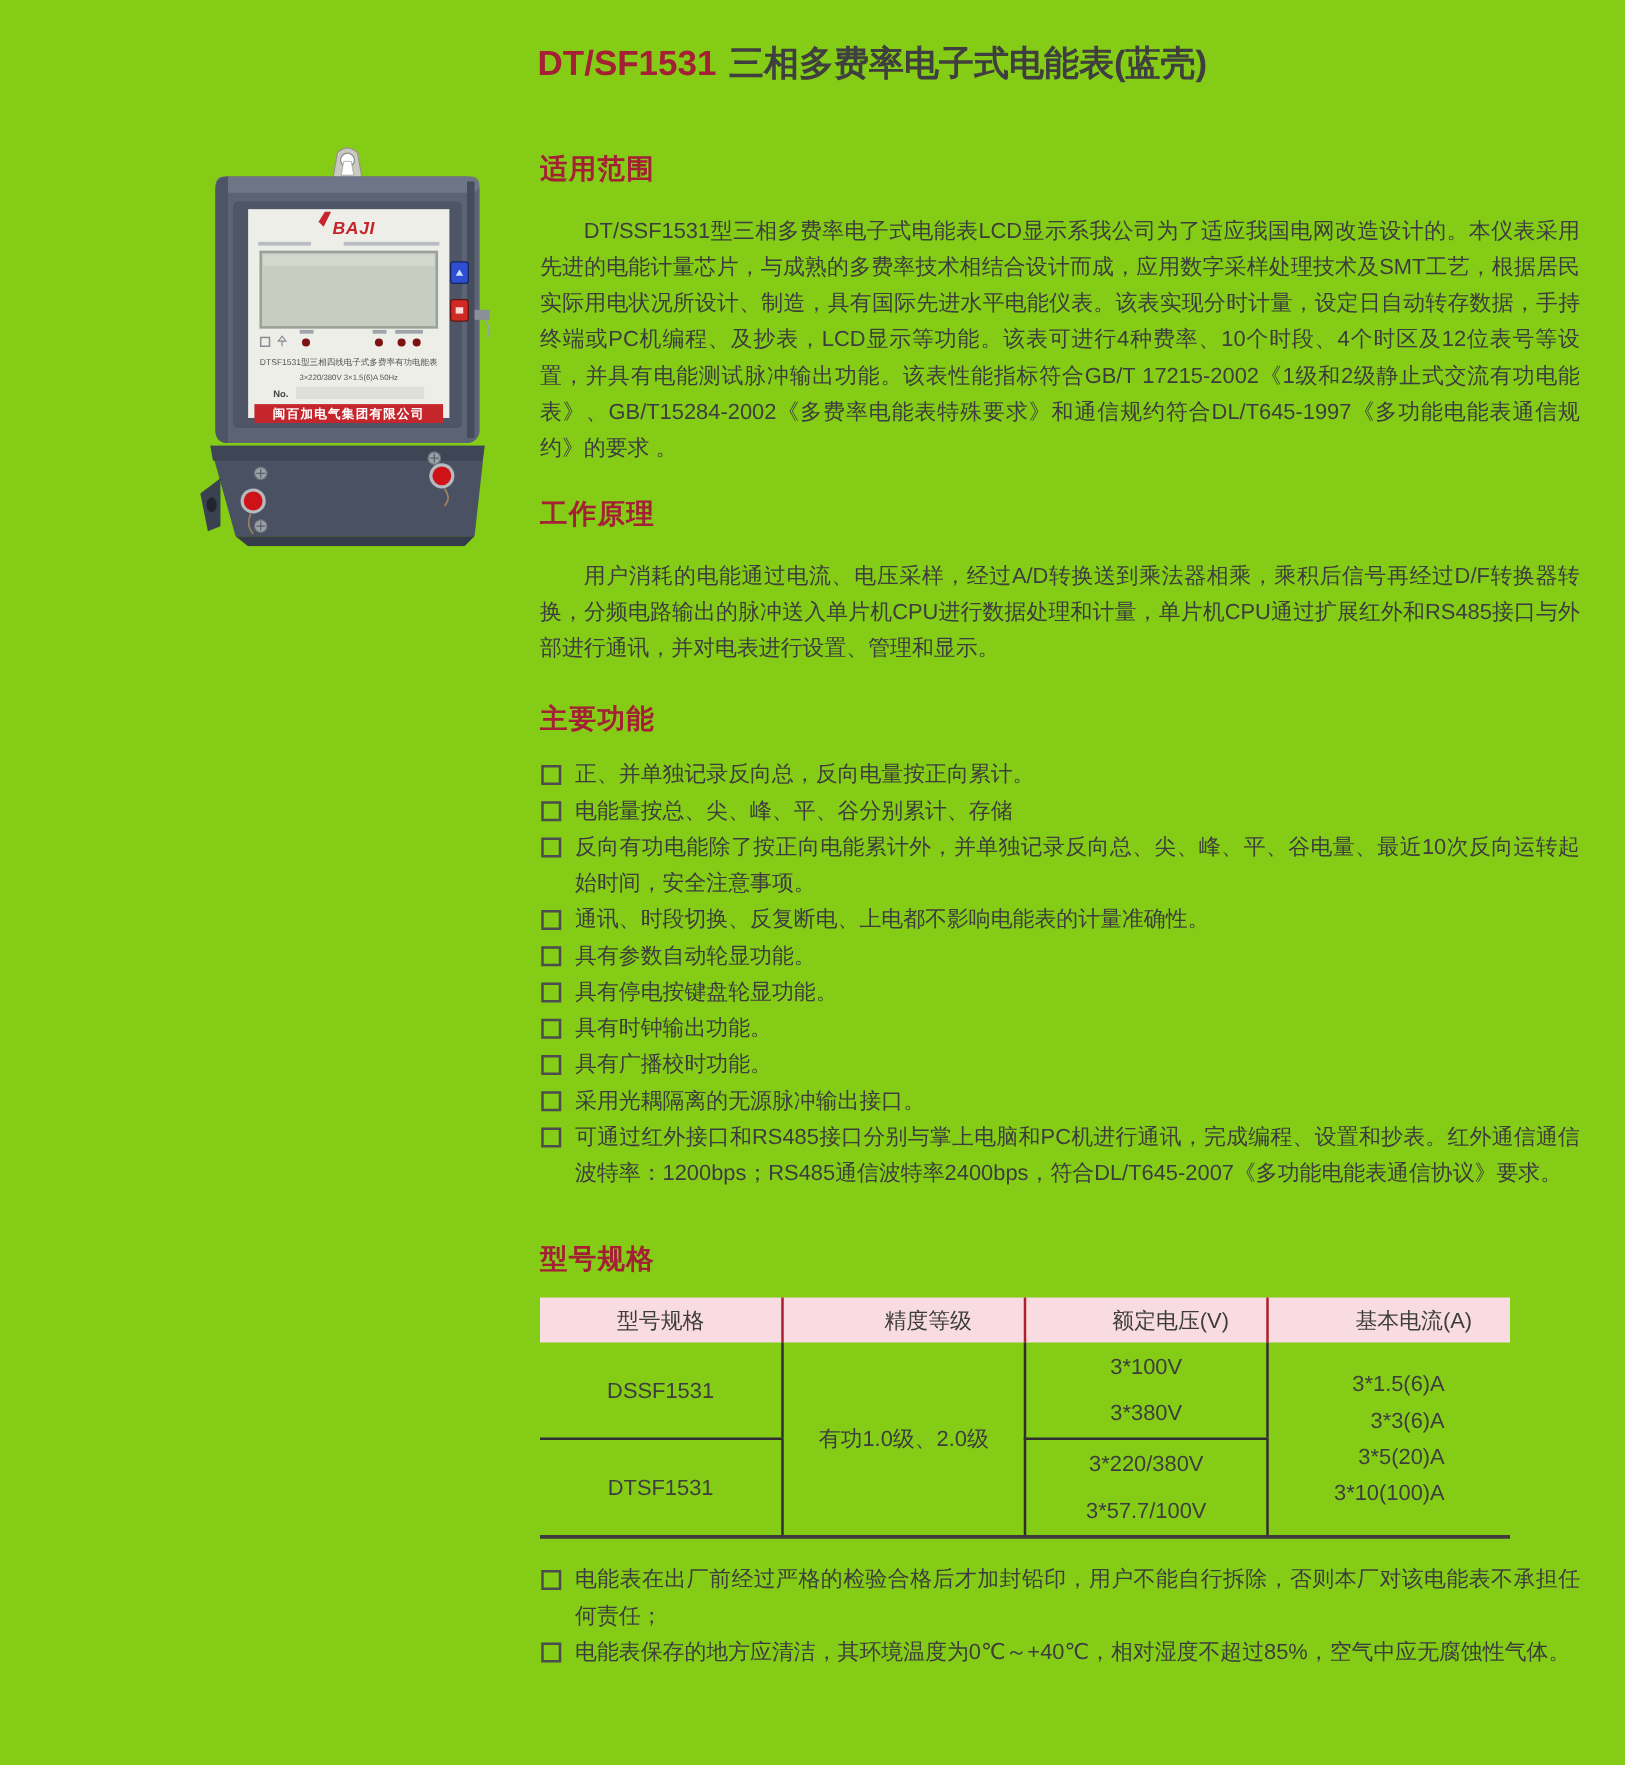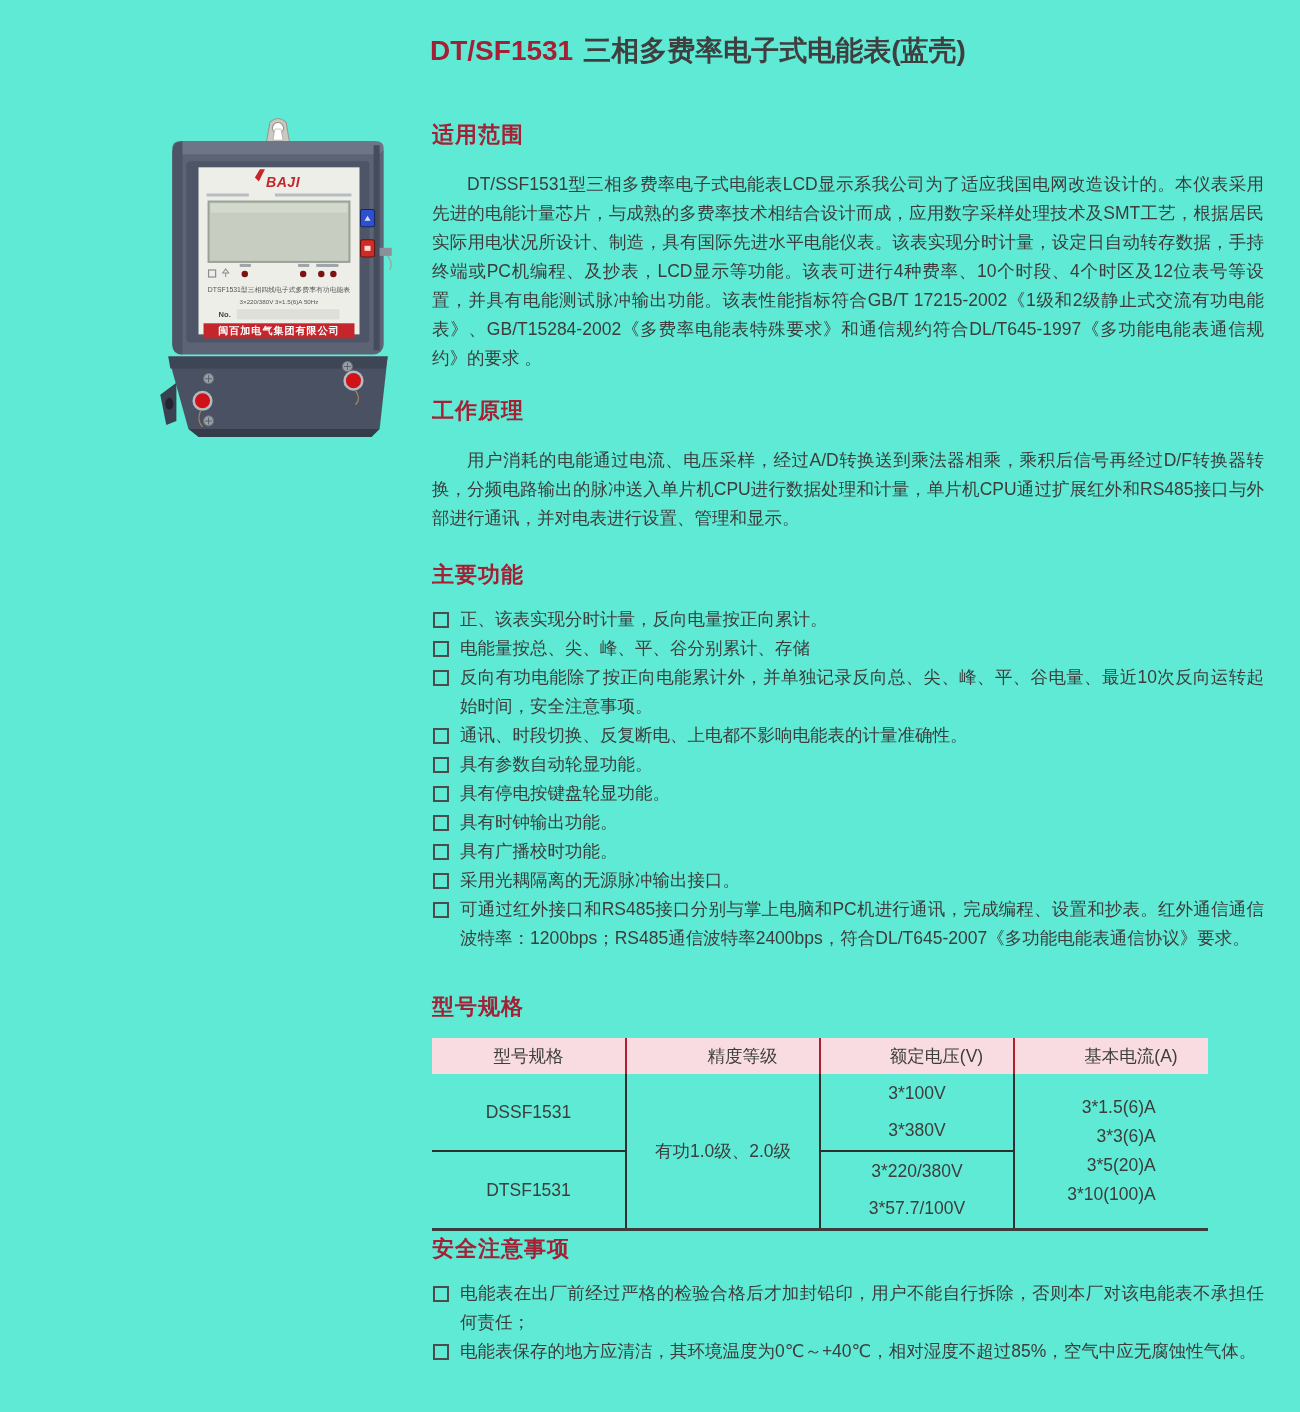--- a/index.html
+++ b/index.html
@@ -1,17 +1,17 @@
 <!DOCTYPE html>
 <html><head>
 <meta charset="utf-8">
 <style>
   html,body { margin:0; padding:0; background:#ffffff; }
   .page {
-    position:relative; width:1300px; height:1412px; background:#5eead4;
+    position:relative; width:1300px; height:1412px; background:#84cc16;
     font-family:"Liberation Sans","DejaVu Sans",sans-serif; color:#3d3d3d;
     overflow:hidden;
   }
   
   .page-title { position:absolute; left:430px; top:32px; font-size:28px; font-weight:bold; color:#3f3f3f; white-space:nowrap; }
   .page-title .model { color:#a32035; margin-right:10px; }
 
   
   .meter-wrap { position:absolute; left:156px; top:115px; width:244px; height:322px; }
 
@@ -131,21 +131,21 @@
   </section>
 
   <section class="sec" style="top:396px">
     <h2>工作原理</h2>
     <p class="body">用户消耗的电能通过电流、电压采样，经过A/D转换送到乘法器相乘，乘积后信号再经过D/F转换器转换，分频电路输出的脉冲送入单片机CPU进行数据处理和计量，单片机CPU通过扩展红外和RS485接口与外部进行通讯，并对电表进行设置、管理和显示。</p>
   </section>
 
   <section class="sec" style="top:560px">
     <h2>主要功能</h2>
     <ul class="checklist">
-      <li><span class="cb"></span><span>正、该表实现分时计量，反向电量按正向累计。</span></li>
+      <li><span class="cb"></span><span>正、并单独记录反向总，反向电量按正向累计。</span></li>
       <li><span class="cb"></span><span>电能量按总、尖、峰、平、谷分别累计、存储</span></li>
       <li><span class="cb"></span><span>反向有功电能除了按正向电能累计外，并单独记录反向总、尖、峰、平、谷电量、最近10次反向运转起始时间，安全注意事项。</span></li>
       <li><span class="cb"></span><span>通讯、时段切换、反复断电、上电都不影响电能表的计量准确性。</span></li>
       <li><span class="cb"></span><span>具有参数自动轮显功能。</span></li>
       <li><span class="cb"></span><span>具有停电按键盘轮显功能。</span></li>
       <li><span class="cb"></span><span>具有时钟输出功能。</span></li>
       <li><span class="cb"></span><span>具有广播校时功能。</span></li>
       <li><span class="cb"></span><span>采用光耦隔离的无源脉冲输出接口。</span></li>
       <li><span class="cb"></span><span>可通过红外接口和RS485接口分别与掌上电脑和PC机进行通讯，完成编程、设置和抄表。红外通信通信波特率：1200bps；RS485通信波特率2400bps，符合DL/T645-2007《多功能电能表通信协议》要求。</span></li>
     </ul>
@@ -184,20 +184,19 @@
             <td>DTSF1531</td>
             <td class="bl volt pre">3*220/380V
 3*57.7/100V</td>
           </tr>
         </tbody>
       </table>
     </div>
   </section>
 
   <section class="sec" style="top:1234px">
-    <h2>安全注意事项</h2>
     <ul class="checklist">
       <li><span class="cb"></span><span>电能表在出厂前经过严格的检验合格后才加封铅印，用户不能自行拆除，否则本厂对该电能表不承担任何责任；</span></li>
       <li><span class="cb"></span><span>电能表保存的地方应清洁，其环境温度为0℃～+40℃，相对湿度不超过85%，空气中应无腐蚀性气体。</span></li>
     </ul>
   </section>
 
 </div>
 
 </body></html>

